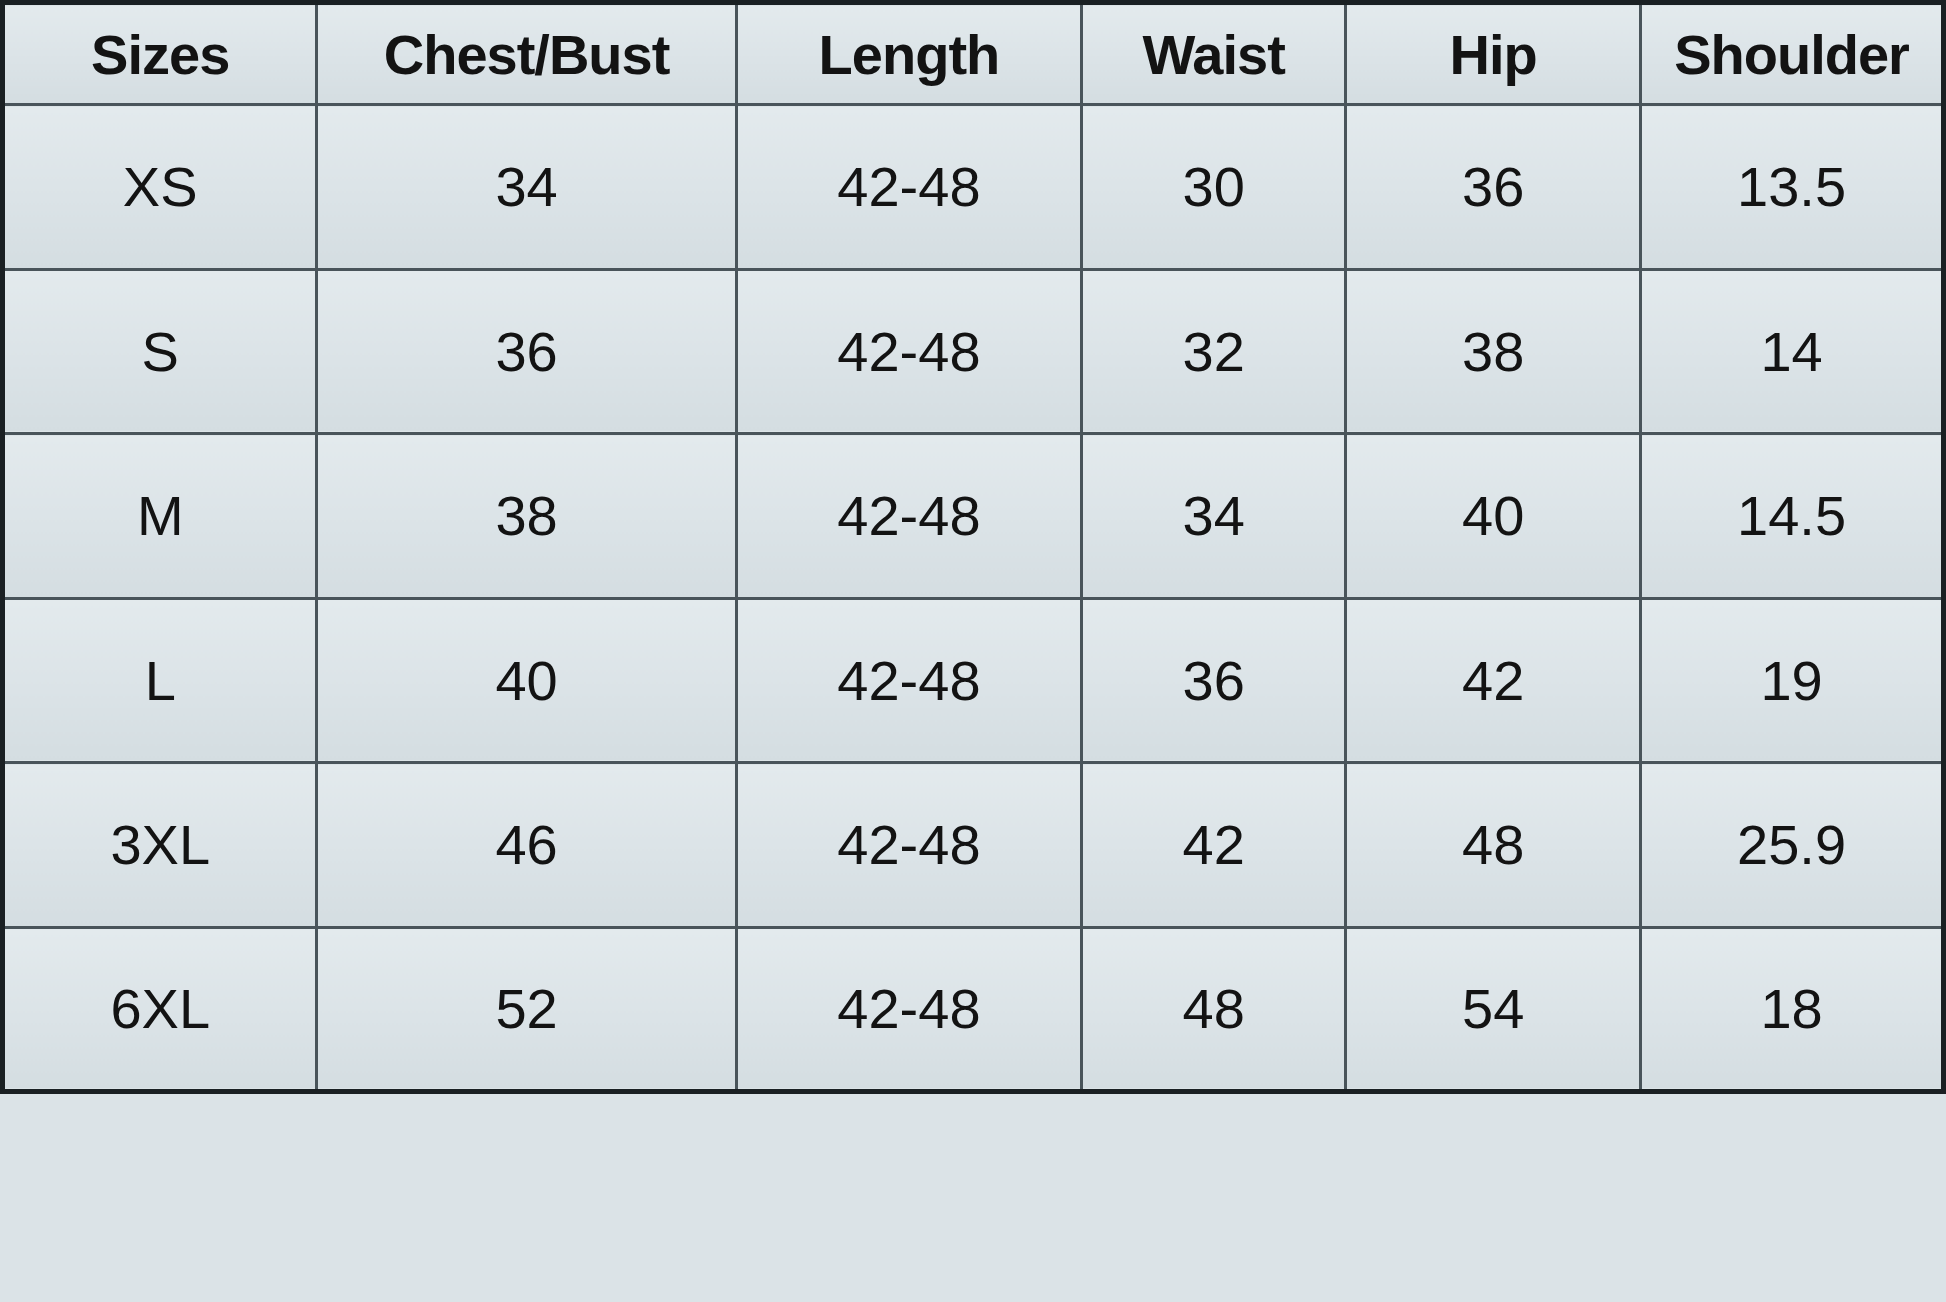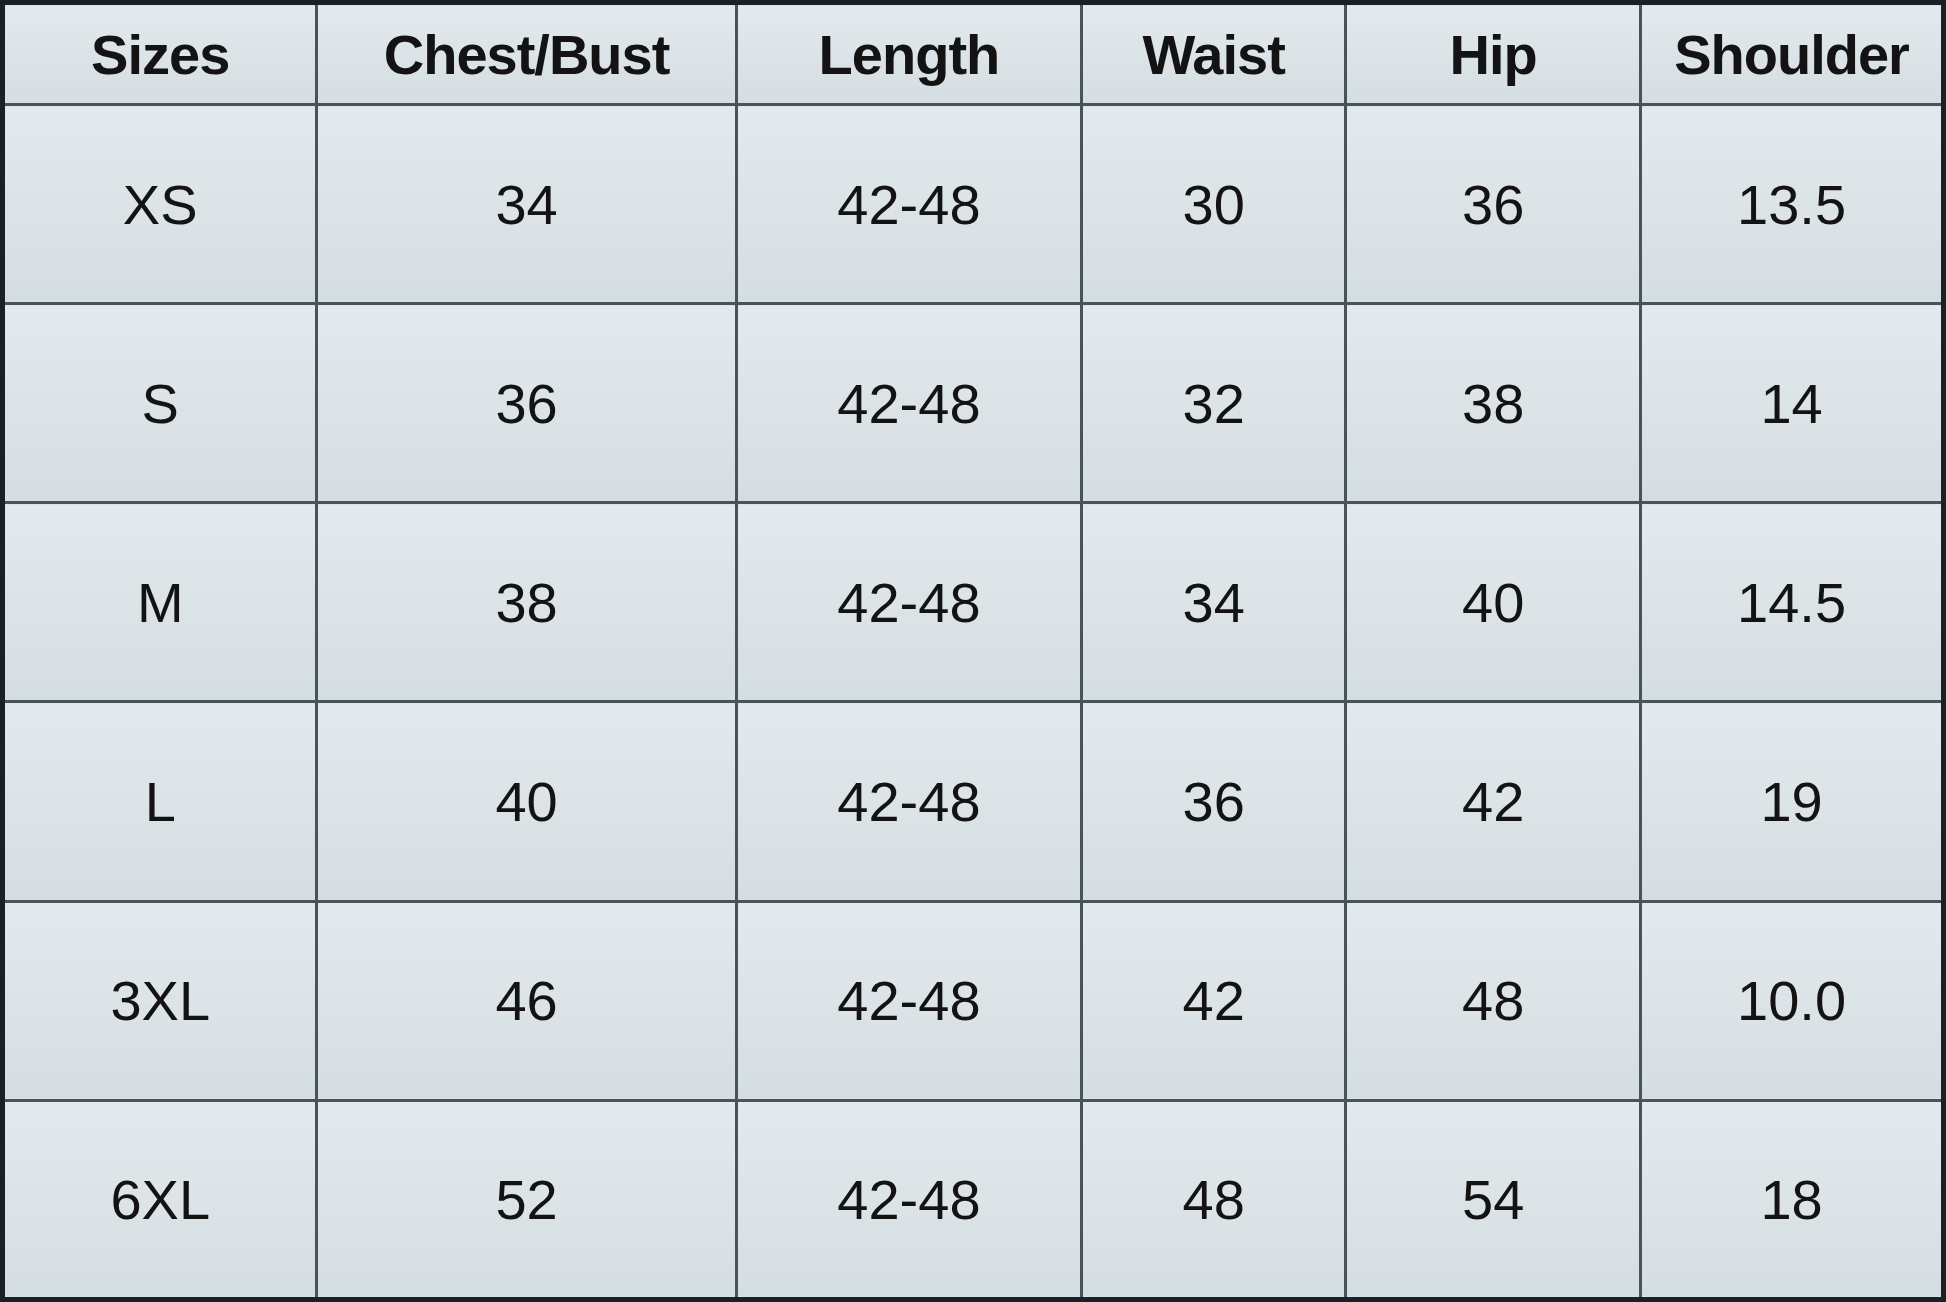--- a/index.html
+++ b/index.html
@@ -11,21 +11,21 @@
   }
   html,body{margin:0;padding:0;}
   body{
     width:1946px;height:1302px;
     background:var(--bg);
     font-family:"Liberation Sans", sans-serif;
     overflow:hidden;
   }
   .size-chart-wrap{
     position:absolute;top:0;left:0;
-    width:1946px;height:1302px;
+    width:1946px;height:1094px;
     box-sizing:border-box;
   }
   table.size-chart{
     width:100%;height:100%;
     border-collapse:collapse;
     table-layout:fixed;
     border:5px solid var(--outer);
   }
   col.c0{width:16.2%}
   col.c1{width:21.6%}
@@ -107,21 +107,21 @@
           <td>36</td>
           <td>42</td>
           <td>19</td>
         </tr>
         <tr>
           <td>3XL</td>
           <td>46</td>
           <td>42-48</td>
           <td>42</td>
           <td>48</td>
-          <td>10.0</td>
+          <td>25.9</td>
         </tr>
         <tr>
           <td>6XL</td>
           <td>52</td>
           <td>42-48</td>
           <td>48</td>
           <td>54</td>
           <td>18</td>
         </tr>
       </tbody>

